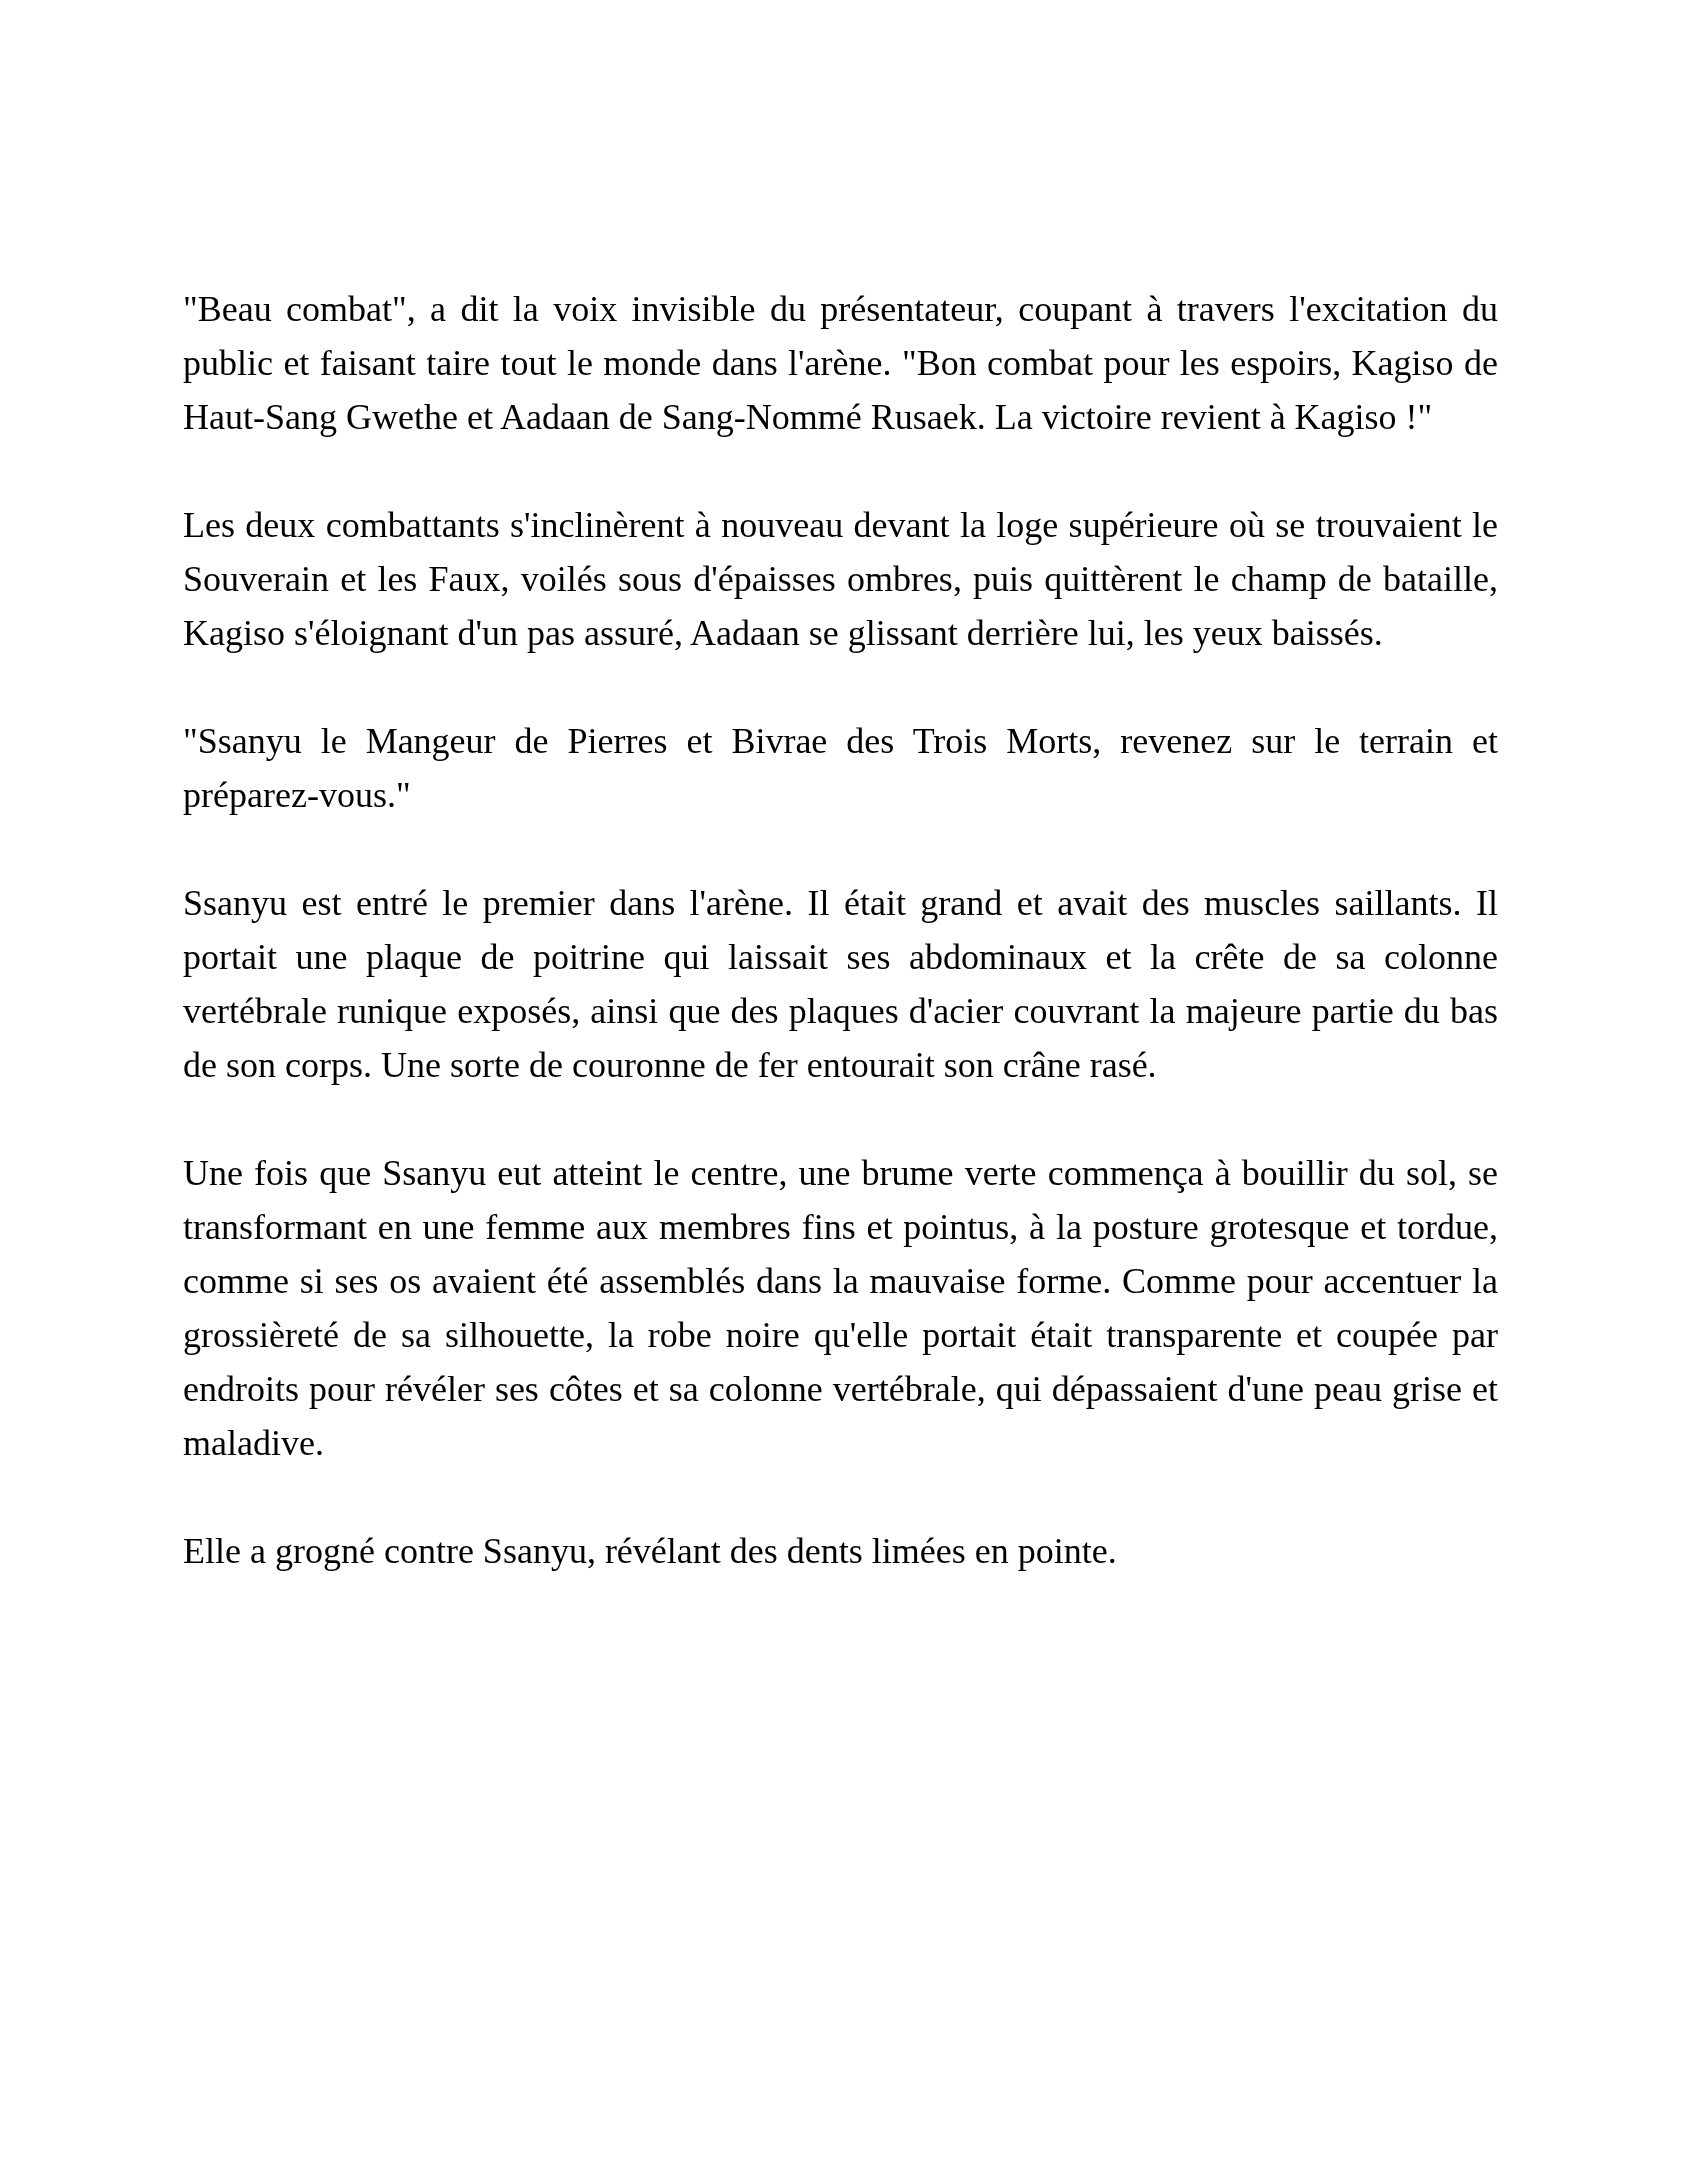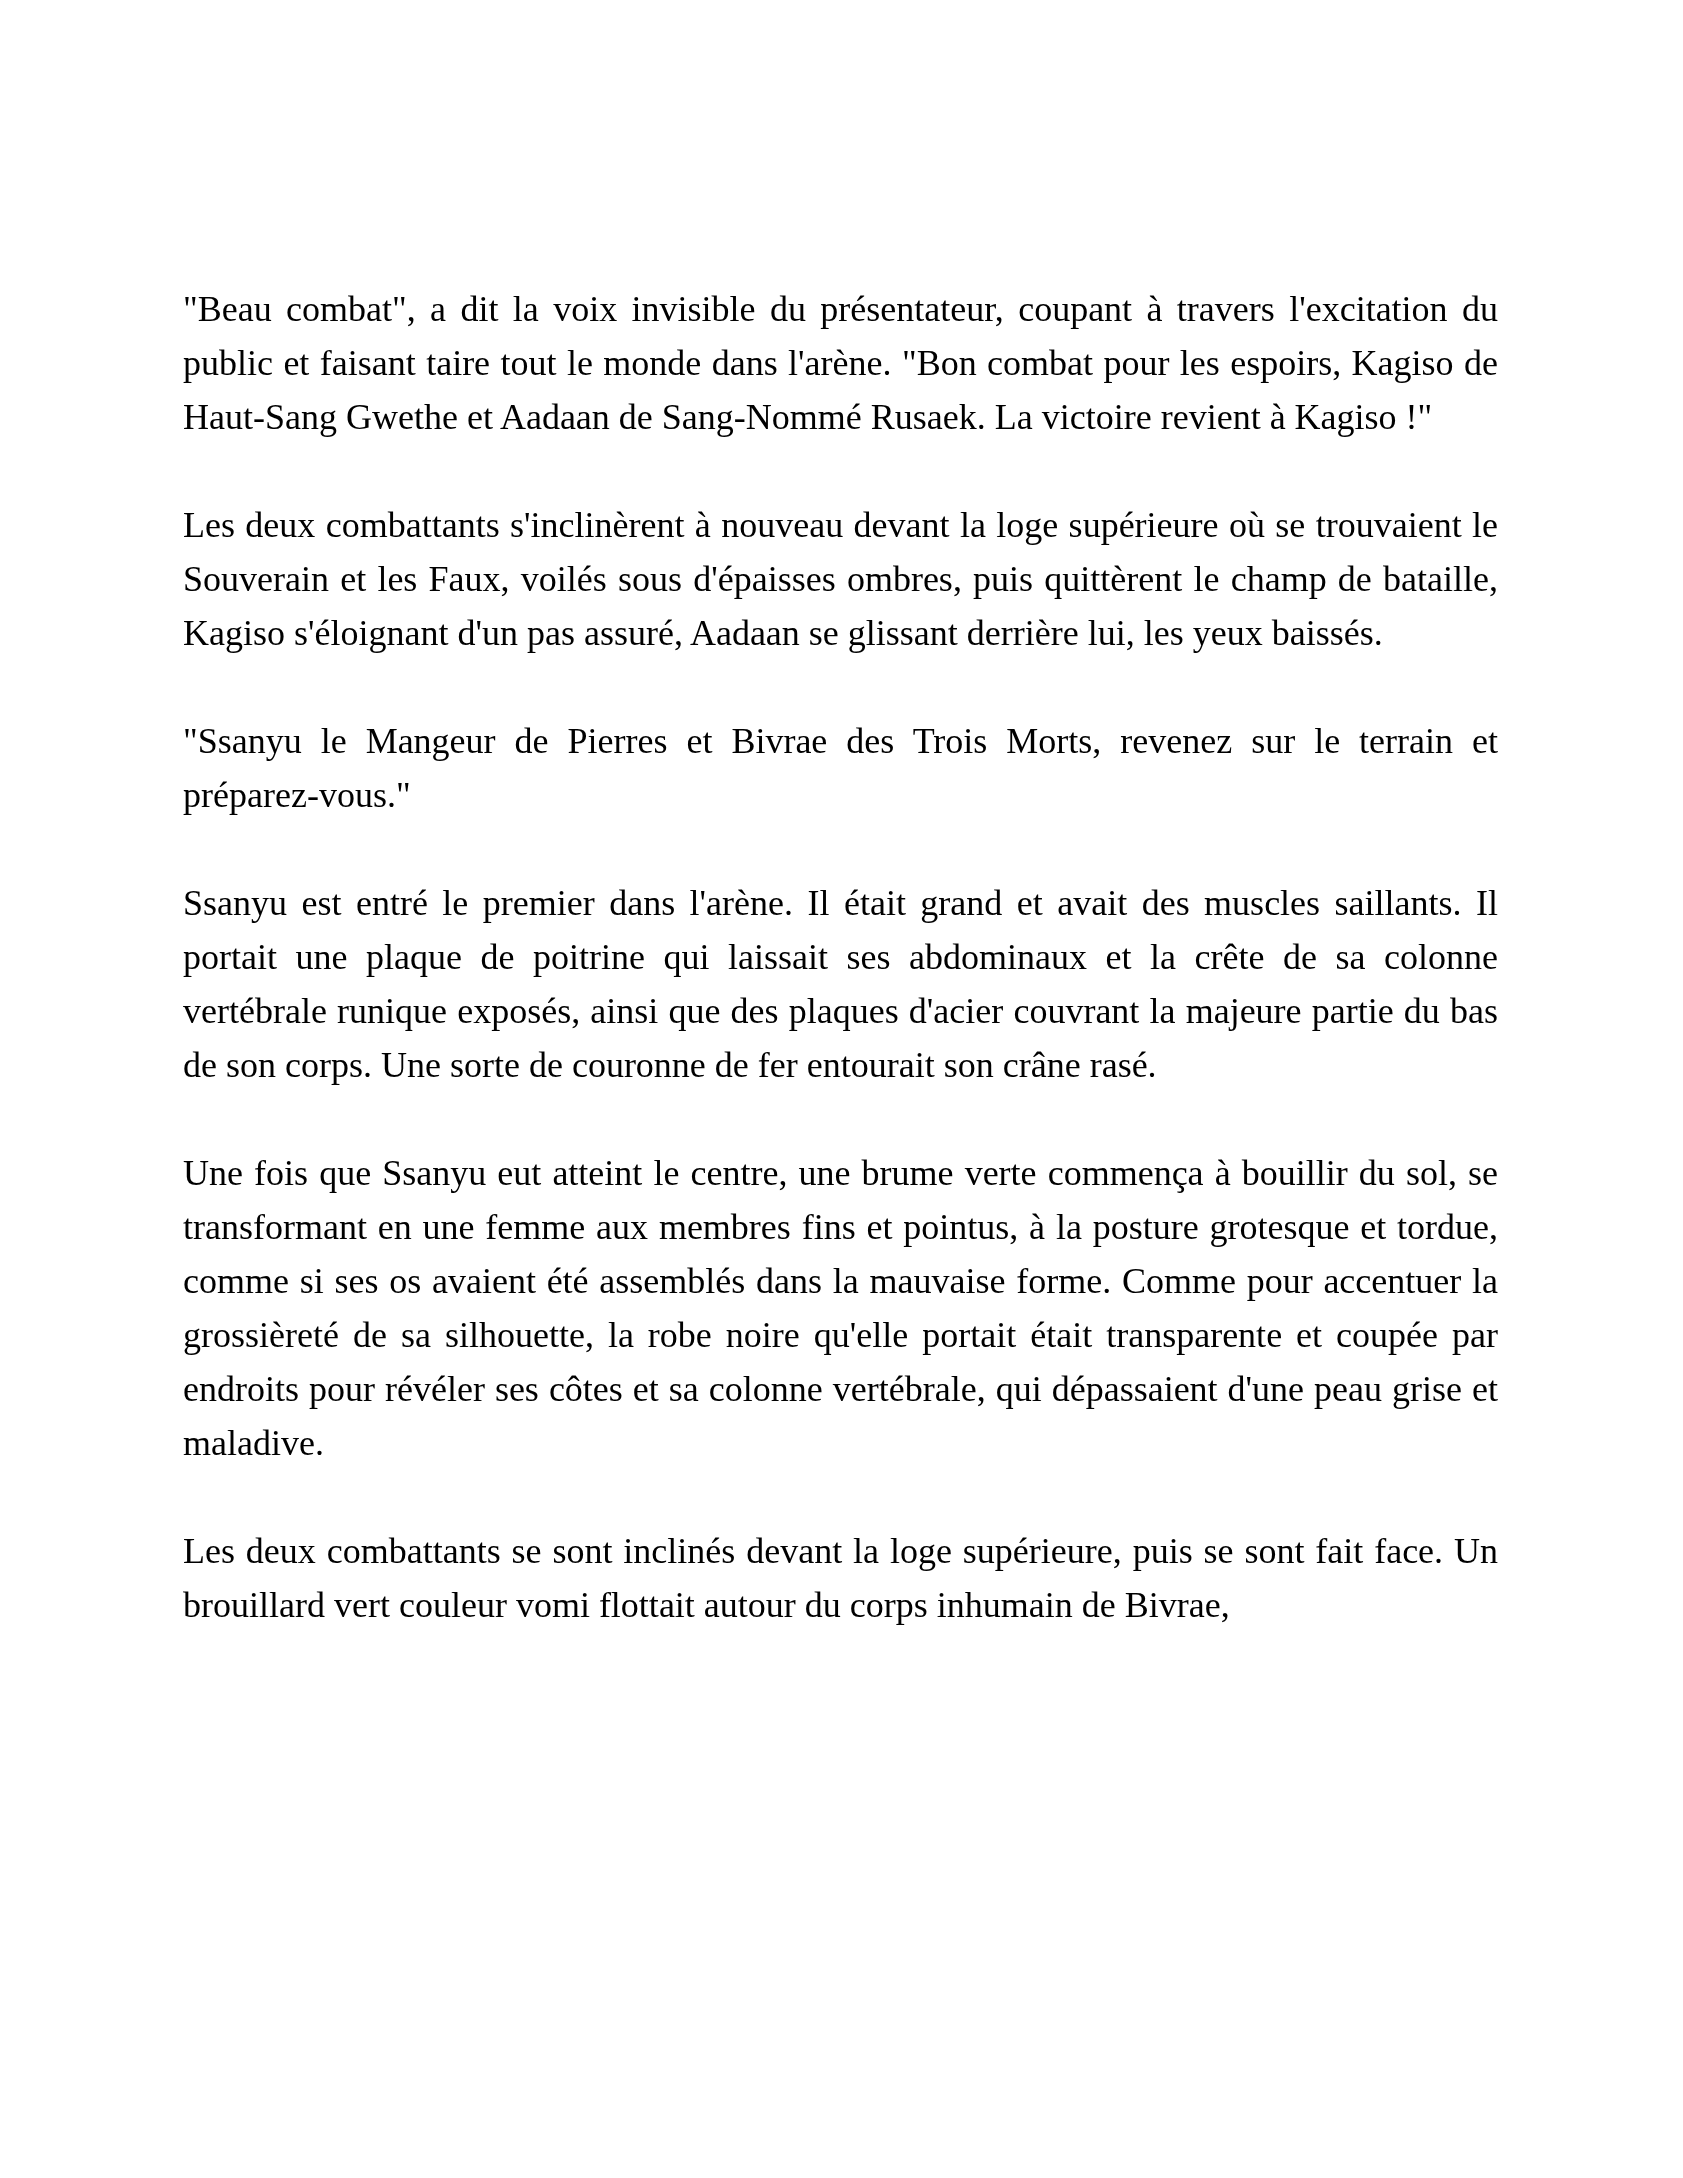--- a/index.html
+++ b/index.html
@@ -31,15 +31,15 @@
   </style>
 </head>
 <body>
 
 <div class="page">
   <p class="para">"Beau combat", a dit la voix invisible du présentateur, coupant à travers l'excitation du public et faisant taire tout le monde dans l'arène. "Bon combat pour les espoirs, Kagiso de Haut-Sang Gwethe et Aadaan de Sang-Nommé Rusaek. La victoire revient à Kagiso !"</p>
   <p class="para">Les deux combattants s'inclinèrent à nouveau devant la loge supérieure où se trouvaient le Souverain et les Faux, voilés sous d'épaisses ombres, puis quittèrent le champ de bataille, Kagiso s'éloignant d'un pas assuré, Aadaan se glissant derrière lui, les yeux baissés.</p>
   <p class="para">"Ssanyu le Mangeur de Pierres et Bivrae des Trois Morts, revenez sur le terrain et préparez-vous."</p>
   <p class="para">Ssanyu est entré le premier dans l'arène. Il était grand et avait des muscles saillants. Il portait une plaque de poitrine qui laissait ses abdominaux et la crête de sa colonne vertébrale runique exposés, ainsi que des plaques d'acier couvrant la majeure partie du bas de son corps. Une sorte de couronne de fer entourait son crâne rasé.</p>
   <p class="para">Une fois que Ssanyu eut atteint le centre, une brume verte commença à bouillir du sol, se transformant en une femme aux membres fins et pointus, à la posture grotesque et tordue, comme si ses os avaient été assemblés dans la mauvaise forme. Comme pour accentuer la grossièreté de sa silhouette, la robe noire qu'elle portait était transparente et coupée par endroits pour révéler ses côtes et sa colonne vertébrale, qui dépassaient d'une peau grise et maladive.</p>
-  <p class="para">Les deux combattants se sont inclinés devant la loge supérieure, puis se sont fait face. Un brouillard vert couleur vomi flottait autour du corps inhumain de Bivrae,</p>
+  <p class="para">Elle a grogné contre Ssanyu, révélant des dents limées en pointe.</p>
 </div>
 
 
 </body></html>

